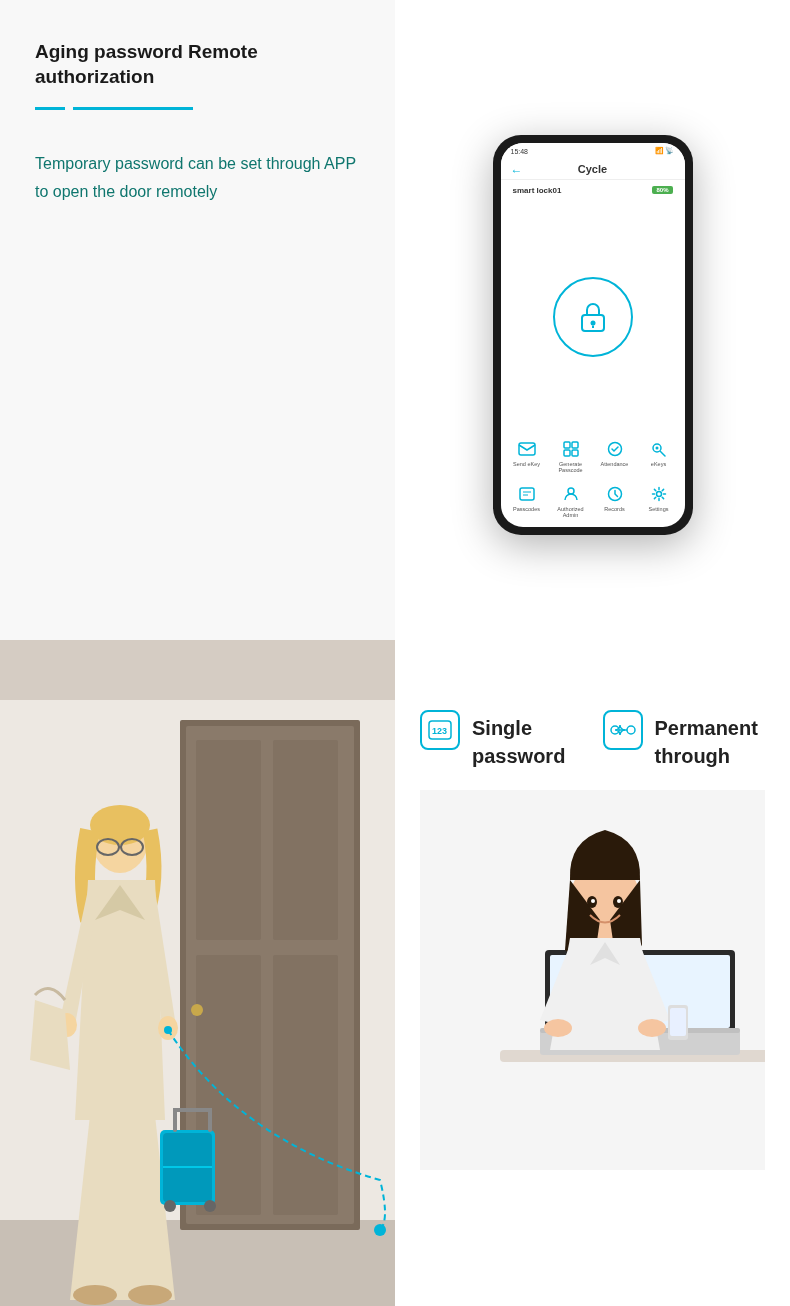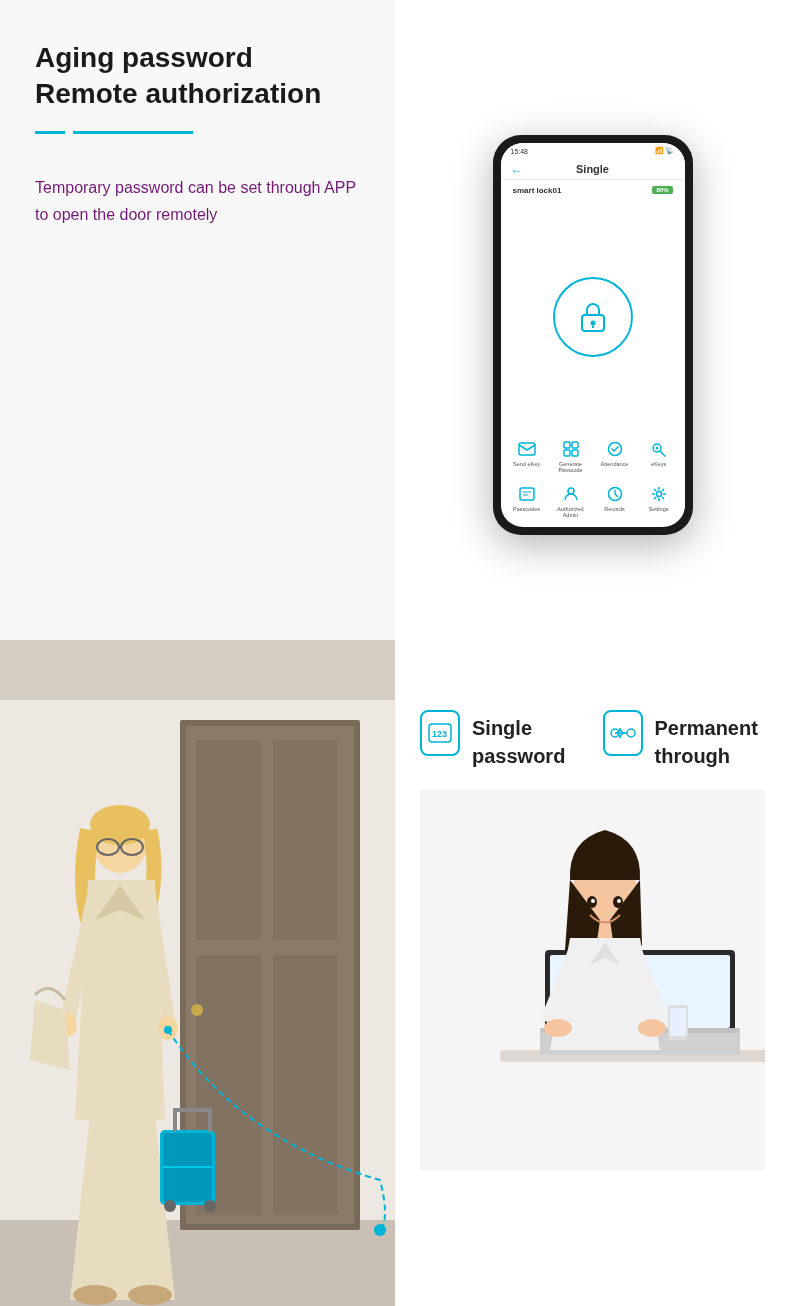--- a/index.html
+++ b/index.html
@@ -29,21 +29,21 @@
     .left-panel {
       width: 395px;
       background: #f8f8f8;
       padding: 40px 35px 30px 35px;
       display: flex;
       flex-direction: column;
       justify-content: flex-start;
     }
 
     .main-title {
-      font-size: 28px;
+      font-size: 19px;
       font-weight: 800;
       color: #1a1a1a;
       line-height: 1.3;
       margin-bottom: 18px;
     }
 
     .title-divider {
       display: flex;
       align-items: center;
       margin-bottom: 30px;
@@ -57,21 +57,21 @@
     }
 
     .divider-long {
       width: 120px;
       height: 3px;
       background: #00b4d8;
     }
 
     .description-text {
       font-size: 16px;
-      color: #701a75;
+      color: #0f766e;
       line-height: 1.7;
       margin-top: 10px;
     }
 
     .right-panel {
       width: 395px;
       background: #fff;
       display: flex;
       align-items: center;
       justify-content: center;
@@ -245,21 +245,21 @@
     }
 
     .password-type-item {
       display: flex;
       align-items: flex-start;
       gap: 12px;
     }
 
     .pwd-icon {
       width: 40px;
-      height: 46px;
+      height: 40px;
       border-radius: 8px;
       border: 2px solid #00b4d8;
       display: flex;
       align-items: center;
       justify-content: center;
       color: #00b4d8;
       font-size: 16px;
       flex-shrink: 0;
     }
 
@@ -296,21 +296,21 @@
       <div class="phone-mockup">
         <div class="phone-screen">
 
           <div class="phone-status-bar">
             <span>15:48</span>
             <span>📶 📡</span>
           </div>
 
           <div class="phone-header">
             <span class="phone-header-back">←</span>
-            <span class="phone-header-title">Single</span>
+            <span class="phone-header-title">Cycle</span>
           </div>
 
           <div class="phone-device-name">
             <span>smart lock01</span>
             <span class="battery-indicator">80%</span>
           </div>
 
           <div class="phone-lock-area">
             <div class="lock-circle">
               <svg width="36" height="36" viewBox="0 0 36 36" fill="none" xmlns="http://www.w3.org/2000/svg">

